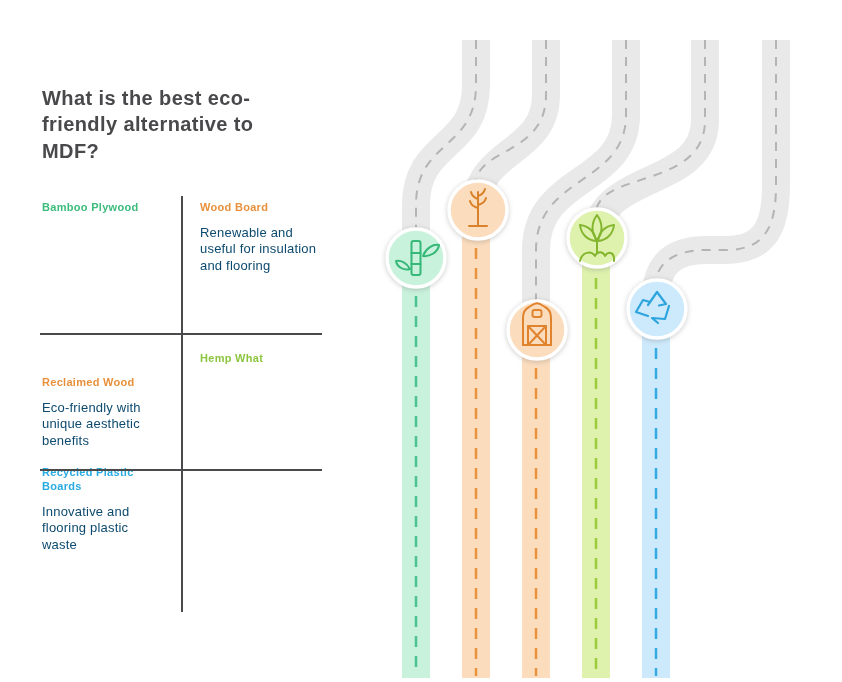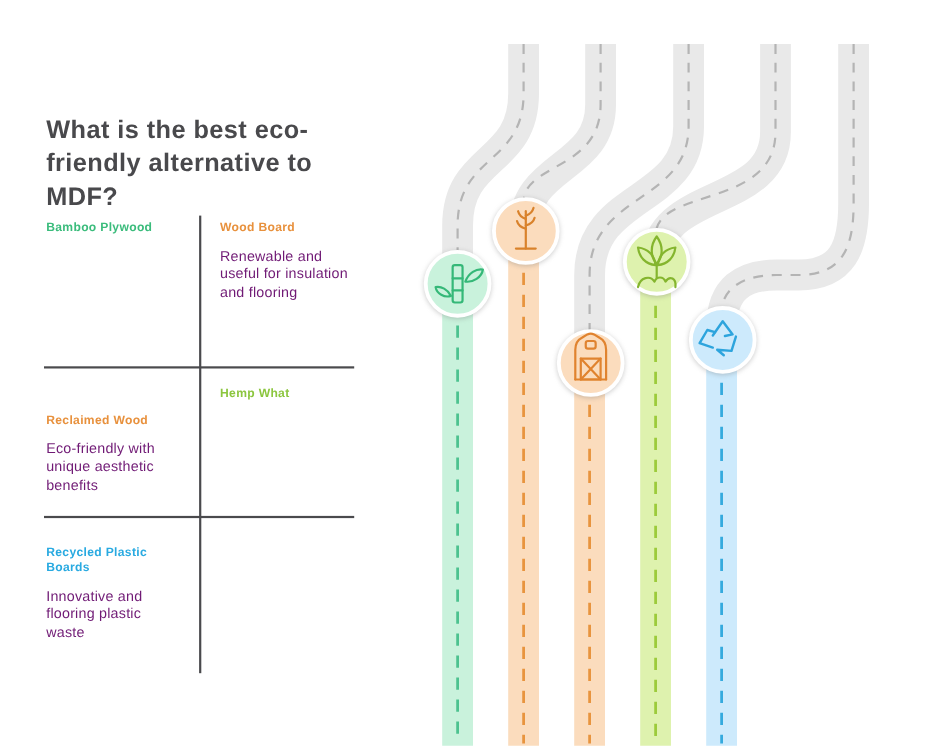--- a/index.html
+++ b/index.html
@@ -1,27 +1,27 @@
 <!DOCTYPE html>
 <html><head>
 <meta charset="utf-8">
 <style>
   html,body{margin:0;padding:0;background:#ffffff;}
   .stage{
     position:relative;width:842px;height:682px;background:#ffffff;overflow:hidden;
     font-family:"Liberation Sans","DejaVu Sans",sans-serif;
   }
   .title{
-    position:absolute;left:42px;top:102px;width:262px;
-    font-size:23px;font-weight:800;letter-spacing:.4px;
+    position:absolute;left:42px;top:85px;width:262px;
+    font-size:20px;font-weight:800;letter-spacing:.4px;
     color:#49494c;line-height:1.32;
   }
   .cell{position:absolute;}
   .cell-h{font-size:11px;font-weight:800;letter-spacing:.3px;line-height:1.25;margin-bottom:10px;}
-  .cell-d{font-size:13px;color:#701a75;line-height:1.28;letter-spacing:.2px;}
+  .cell-d{font-size:13px;color:#0c4a6e;line-height:1.28;letter-spacing:.2px;}
   .divider-h{position:absolute;height:2px;background:#4a4a4d;}
   .divider-v{position:absolute;width:2px;background:#4a4a4d;}
   .roadmap-svg{position:absolute;left:0;top:0;}
   .badge{filter:drop-shadow(0 1px 2.5px rgba(110,110,110,.35));}
 </style>
 </head>
 <body>
 
 <div class="stage">
 
@@ -38,21 +38,21 @@
 
   <div class="cell" style="left:42px;top:352px;width:112px">
     <div class="cell-h" style="color: rgb(232, 145, 61); margin-top: 24px;">Reclaimed Wood</div>
     <div class="cell-d">Eco-friendly with unique aesthetic benefits</div>
   </div>
 
   <div class="cell" style="left:200px;top:352px;width:120px">
     <div class="cell-h" style="color: rgb(140, 198, 63);">Hemp What</div>
   </div>
 
-  <div class="cell" style="left:42px;top:496px;width:112px">
+  <div class="cell" style="left:42px;top:466px;width:112px">
     <div class="cell-h" style="color: rgb(41, 170, 225);">Recycled Plastic Boards</div>
     <div class="cell-d">Innovative and flooring plastic waste</div>
   </div>
 
   <div class="divider-h" style="left:40px;top:333px;width:282px"></div>
   <div class="divider-h" style="left:40px;top:469px;width:282px"></div>
   <div class="divider-v" style="left:181px;top:196px;height:416px"></div>
 
   <svg class="roadmap-svg" width="842" height="682" viewBox="0 0 842 682">
 

